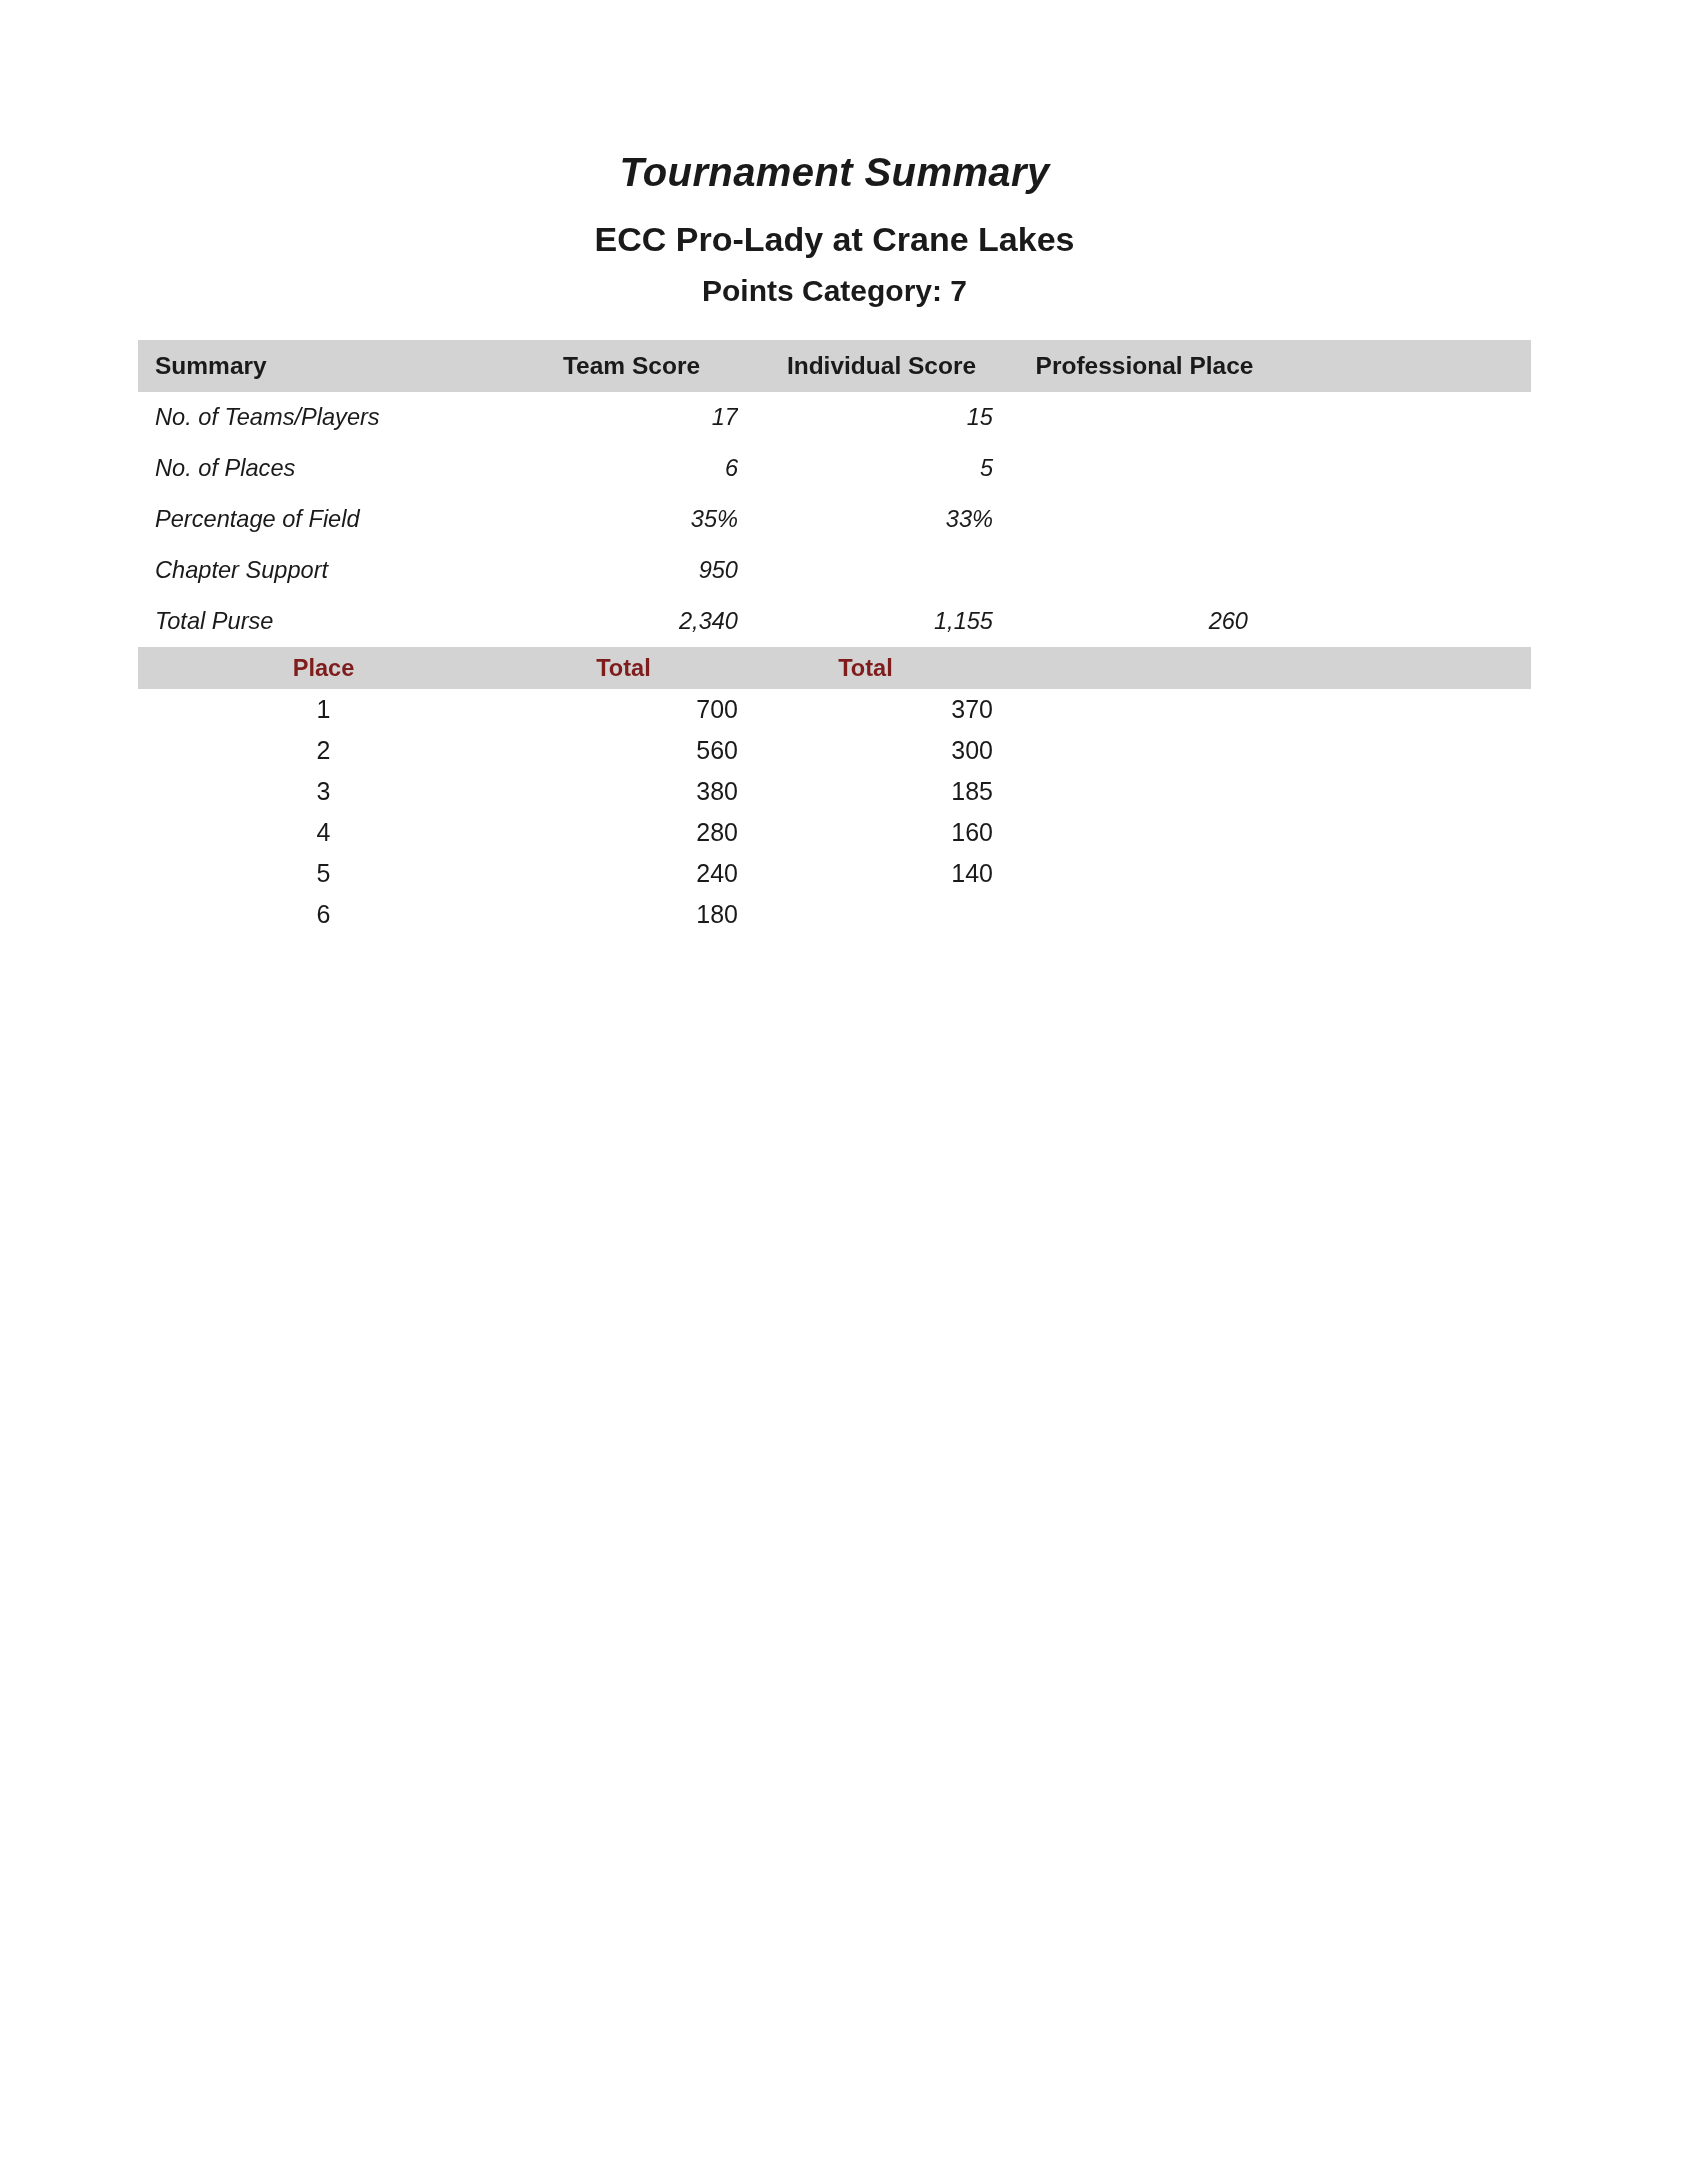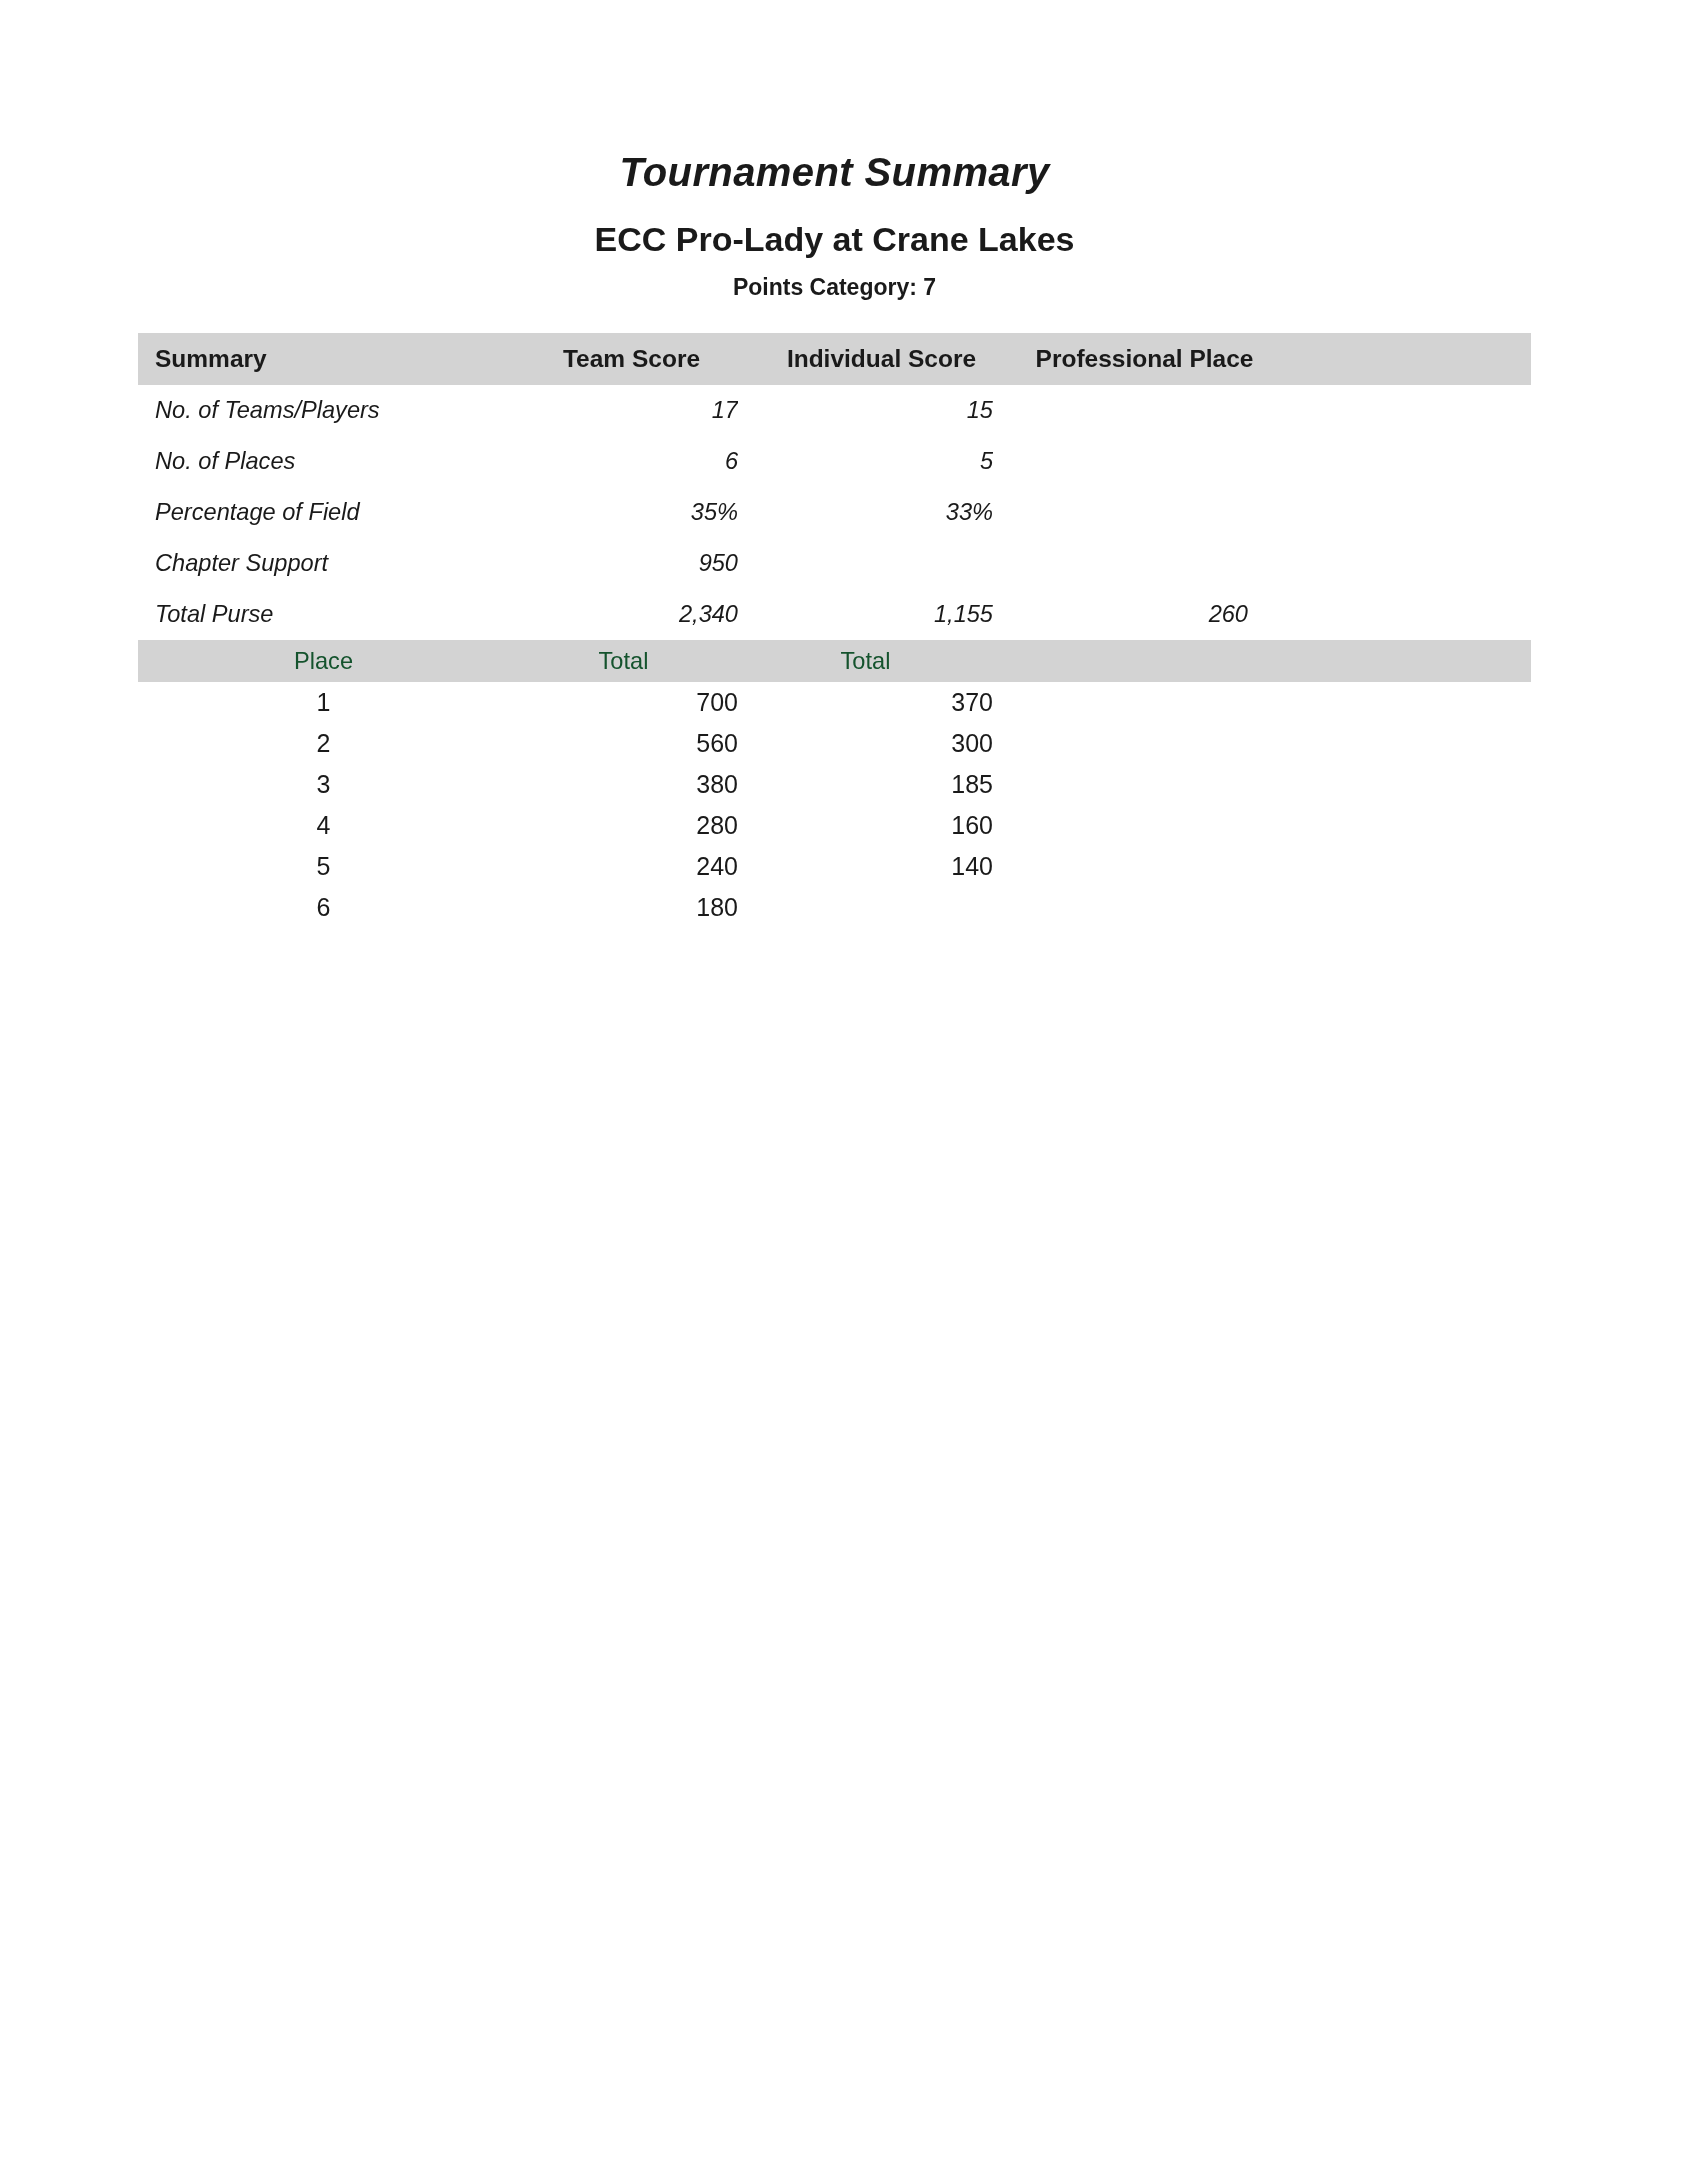--- a/index.html
+++ b/index.html
@@ -24,40 +24,40 @@
     letter-spacing: 0.4px;
   }
   .subtitle {
     text-align: center;
     font-size: 34px;
     font-weight: bold;
     margin-top: 25px;
   }
   .points-category {
     text-align: center;
-    font-size: 23px;
+    font-size: 30px;
     font-weight: bold;
     margin-top: 15px;
   }
   .tbl { margin-top: 32px; }
   .grid-row {
     display: grid;
     grid-template-columns: 371px 229px 255px 255px 1fr;
     align-items: center;
   }
   .hdr-row {
     height: 52px;
     font-size: 24.5px;
     font-weight: bold;
   }
   .hdr-row-2 {
     height: 42px;
     font-size: 23.6px;
-    font-weight: normal;
-    color: #14532d;
+    font-weight: bold;
+    color: #7f1d1d;
   }
   .sum-row { height: 51px; font-size: 23.6px; font-style: italic; }
   .place-row { height: 41px; font-size: 25px; }
   .c-left { text-align: left; padding-left: 17px; }
   .c-right { text-align: right; }
   .c-center { text-align: center; }
   .cell { overflow: hidden; white-space: nowrap; }
 </style>
 </head>
 <body>

